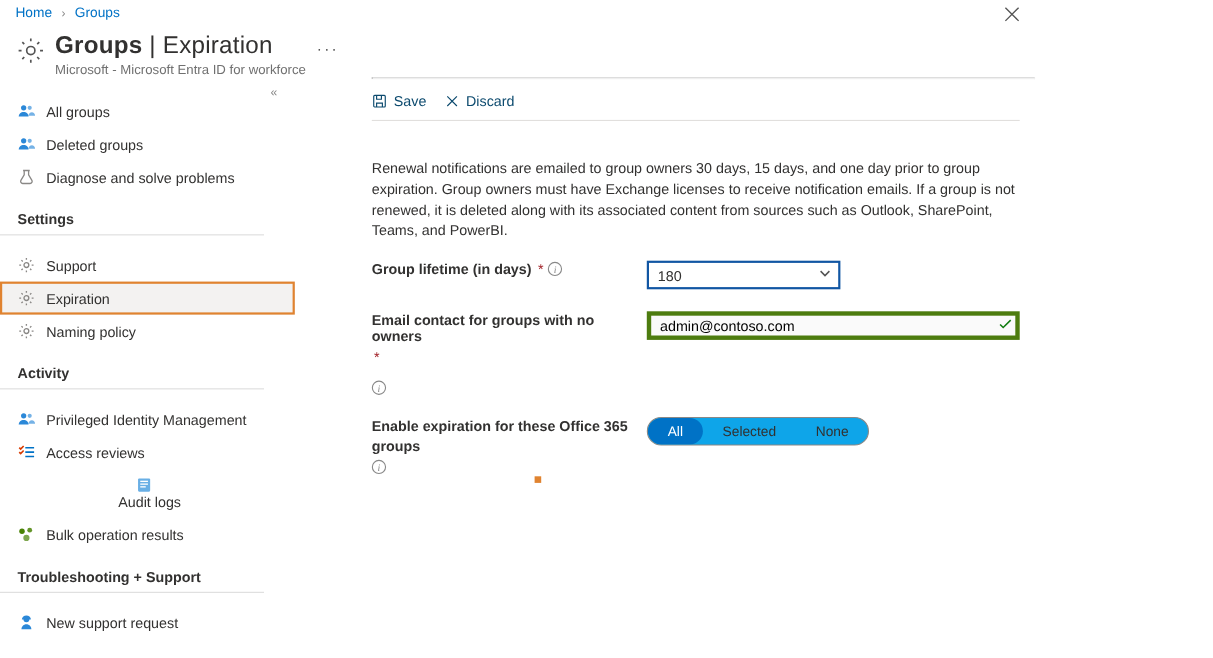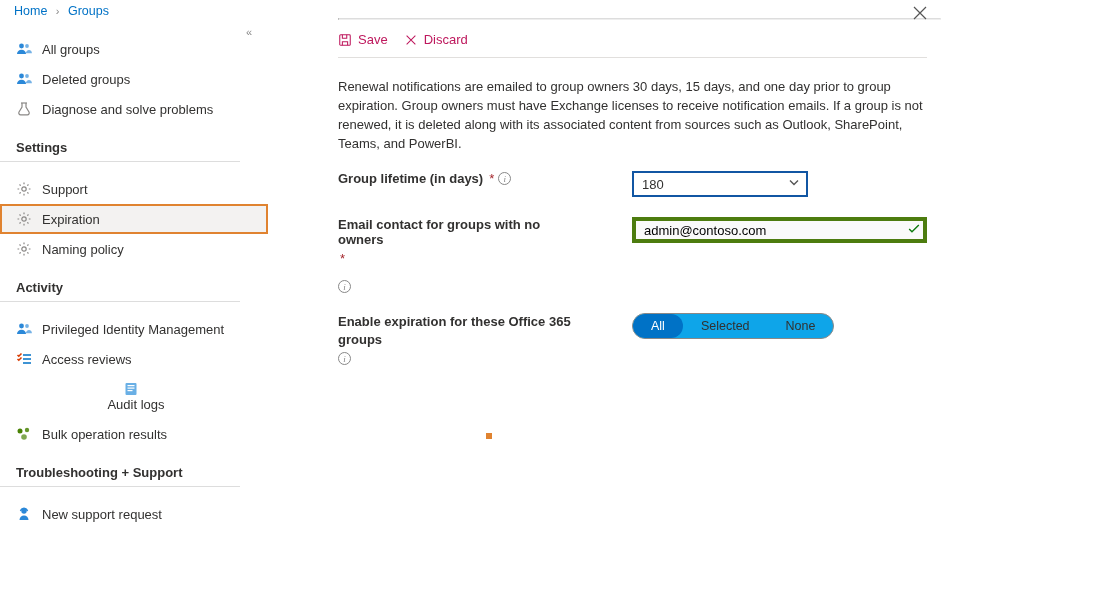--- a/index.html
+++ b/index.html
@@ -25,26 +25,26 @@
   .nav-list { list-style:none; margin:12px 0 0 0; padding:0; }
   .nav-list li { display:flex; align-items:center; padding:7px 12px 7px 16px; cursor:pointer; font-size:13px; color:#323130; }
   .nav-list li .nav-icon { width:16px; height:16px; margin-right:10px; display:flex; align-items:center; justify-content:center; flex-shrink:0; }
   .nav-list li.selected { background:#f3f2f1; outline:2px solid #e08330; outline-offset:-2px; }
   .sec-head { font-weight:600; padding:10px 12px 6px 16px; margin-top:6px; border-bottom:1px solid #ddd; margin-right:28px; font-size:13px; }
   .muted { color:#a19f9d;flex-direction:column; }
 
   .divider-top { border-top:1px solid #ddd; margin:0; }
   .content { flex:1; padding:0 0 0 0; margin-left:70px; }
   .toolbar { display:flex; align-items:center; gap:16px; padding:12px 0 10px 0; border-bottom:1px solid #e1dfdd; margin-right:14px; }
-  .tb-btn { display:flex; align-items:center; gap:6px; color:#be185d; font-size:13px; cursor:pointer;justify-content:flex-end; }
+  .tb-btn { display:flex; align-items:center; gap:6px; color:#0c4a6e; font-size:13px; cursor:pointer;justify-content:flex-end; }
   .tb-btn svg { width:14px; height:14px; }
 
-  .desc { font-size:13px; line-height:1.45; color:#323130; margin:20px 14px 18px 0; max-width:720px; }
-
-  .form-row { display:flex; align-items:flex-start; margin:0 14px 20px 0;gap:44px; }
+  .desc { font-size:13px; line-height:1.45; color:#323130; margin:34px 14px 18px 0; max-width:720px; }
+
+  .form-row { display:flex; align-items:flex-start; margin:0 14px 20px 0; }
   .form-label { width:250px; font-size:13px; font-weight:600; display:flex; align-items:center; gap:4px; flex-wrap:wrap; }
   .form-label .req { color:#a4262c; font-weight:400; margin-left:2px; }
   .info-icon { display:inline-flex; width:13px; height:13px; border:1px solid #888; border-radius:50%; align-items:center; justify-content:center; font-size:9px; color:#888; font-weight:400; font-style:italic; font-family:Georgia,serif; cursor:help; }
   .info-below { margin-top:6px; }
 
   .select-box { position:relative; display:inline-flex; align-items:center; width:176px; height:26px; border:2px solid #1156a3; background:#fff; padding:0 28px 0 8px; font-size:13px; cursor:pointer; }
   .select-box .chev { position:absolute; right:6px; top:50%; transform:translateY(-50%); color:#555; }
   .select-box .chev svg{ width:12px; height:12px; }
 
   .text-input { position:relative; flex:1; max-width:480px; }
@@ -75,20 +75,35 @@
     <span class="sep">›</span>
     <a>Groups</a>
   </div>
 
   <div class="close-x">
     <svg viewBox="0 0 14 14" stroke="currentColor" stroke-width="1.2" fill="none">
         <path d="M1 1 L13 13 M13 1 L1 13"></path>
       </svg>
   </div>
 
+  <div class="header-row">
+    <div class="header-icon">
+      <svg viewBox="0 0 24 24" fill="none" stroke="#555" stroke-width="1.3">
+        <circle cx="12" cy="12" r="3.2"></circle>
+        <path d="M12 2.5v2.3M12 19.2v2.3M21.5 12h-2.3M4.8 12H2.5M18.6 5.4l-1.6 1.6M6.9 17l-1.5 1.6M18.6 18.6 17 17M6.9 6.9 5.4 5.4"></path>
+      </svg>
+    </div>
+    <div class="header-text">
+      <h1>
+        <span>Groups</span><span class="thin"> | </span><span class="thin">Expiration</span>
+      </h1>
+      <div class="sub">Microsoft - Microsoft Entra ID for workforce</div>
+    </div>
+    <div class="header-dots">···</div>
+  </div>
 
   <div class="body-cols">
     <div class="sidebar">
       <div class="collapse-chev">«</div>
 
       <ul class="nav-list">
         <li>
           <span class="nav-icon c-blue">
               <svg viewBox="0 0 16 16" fill="currentColor">
                 <circle cx="5.5" cy="5" r="2.4"></circle>

